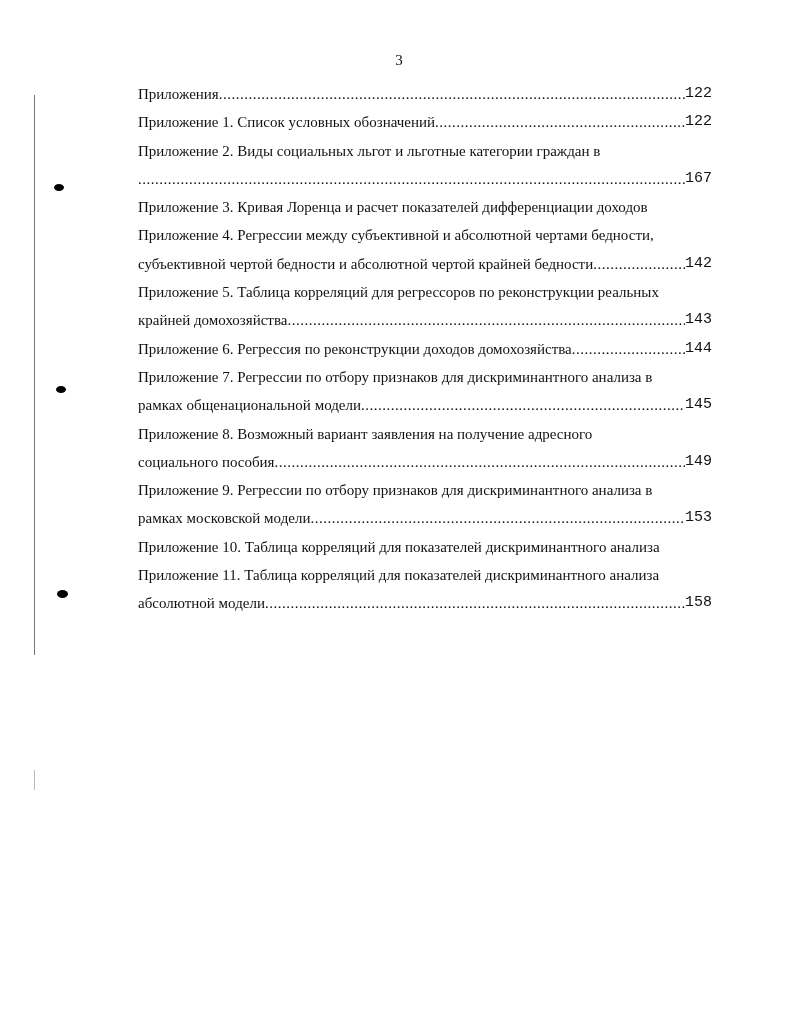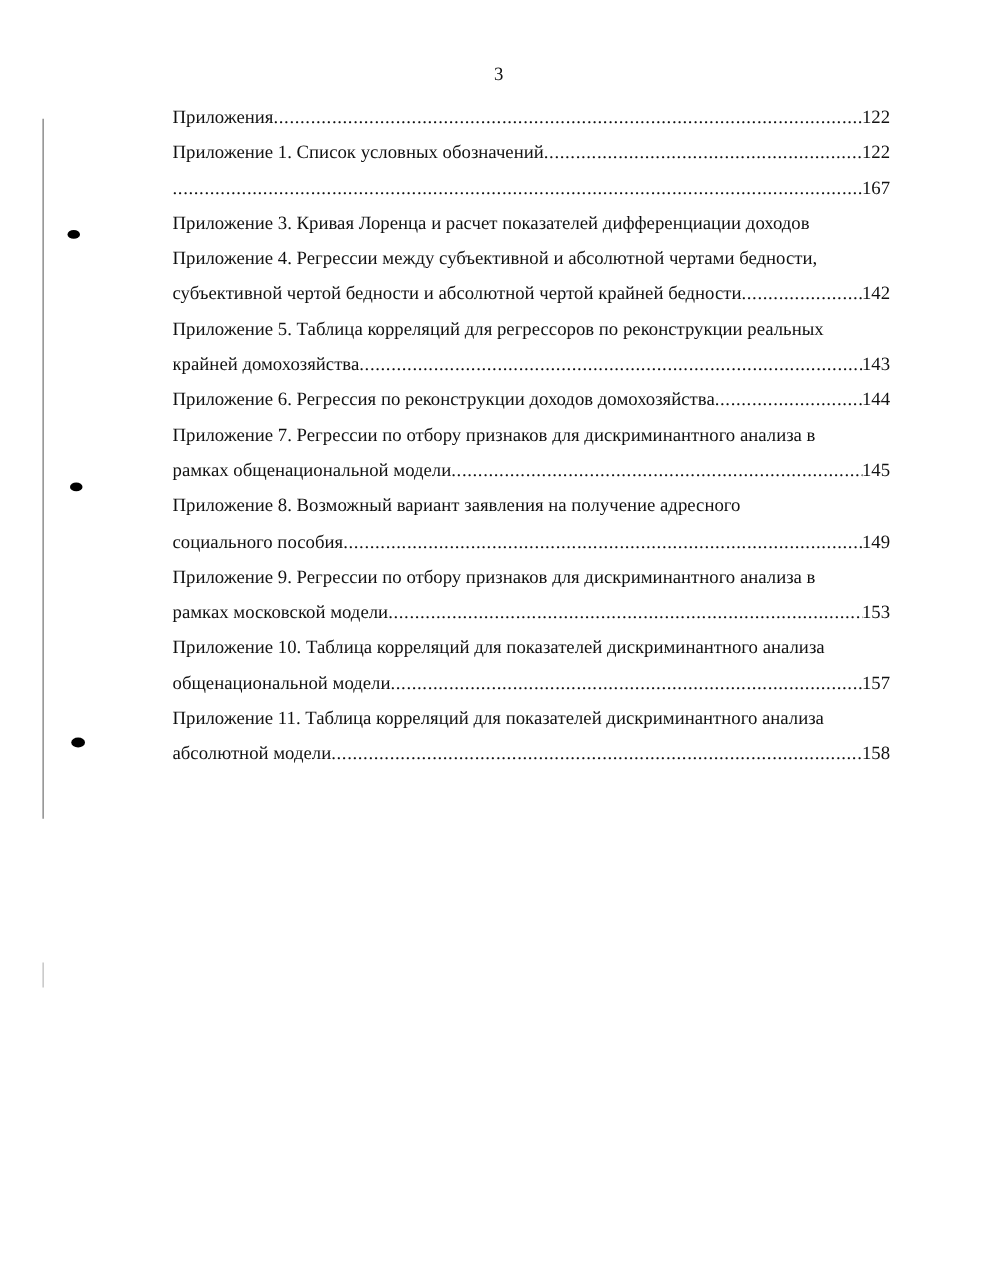--- a/index.html
+++ b/index.html
@@ -4,21 +4,21 @@
 <style>
   html, body { margin: 0; padding: 0; background: #ffffff; }
   body { width: 798px; height: 1029px; position: relative; overflow: hidden;
          font-family: "Liberation Serif", "DejaVu Serif", serif; color: #111; }
   .page-number { position: absolute; top: 52px; left: 0; width: 798px; text-align: center; font-size: 15px; }
   .toc { position: absolute; top: 80px; left: 138px; width: 574px; }
   .toc-line { height: 28.3px; line-height: 28.3px; font-size: 15px; white-space: nowrap; display: flex; }
   .toc-text { flex: 0 0 auto; }
   .toc-leader { flex: 1 1 auto; overflow: hidden; }
   .toc-leader::after { content: "................................................................................................................................................................................................................................"; letter-spacing: 0.5px; }
-  .toc-page { flex: 0 0 auto; }
+  .toc-page { flex: 0 0 auto; font-family: Liberation Mono, monospace; }
   .margin-line { position: absolute; left: 34px; width: 1px; background: #777; }
   .hole { position: absolute; width: 10px; height: 7px; background: #000; border-radius: 50%; }
 </style>
 </head>
 <body>
 
 <div class="page-number">3</div>
 
 <div class="margin-line" style="top:95px;height:560px;"></div>
 <div class="margin-line" style="top:770px;height:20px;background:#bbb;"></div>
@@ -33,20 +33,23 @@
     <span class="toc-leader"></span>
     <span class="toc-page">122</span>
   </div>
 
   <div class="toc-line">
     <span class="toc-text">Приложение 1. Список условных обозначений</span>
     <span class="toc-leader"></span>
     <span class="toc-page">122</span>
   </div>
 
+  <div class="toc-line">
+    <span class="toc-text">Приложение 2. Виды социальных льгот и льготные категории граждан в</span>
+  </div>
   <div class="toc-line">
     <span class="toc-leader"></span>
     <span class="toc-page">167</span>
   </div>
 
   <div class="toc-line">
     <span class="toc-text">Приложение 3. Кривая Лоренца и расчет показателей дифференциации доходов</span>
   </div>
 
   <div class="toc-line">
@@ -96,25 +99,20 @@
   </div>
   <div class="toc-line">
     <span class="toc-text">рамках московской модели </span>
     <span class="toc-leader"></span>
     <span class="toc-page">153</span>
   </div>
 
   <div class="toc-line">
     <span class="toc-text">Приложение 10. Таблица корреляций для показателей дискриминантного анализа</span>
   </div>
-  <div class="toc-line">
-    <span class="toc-text">общенациональной модели</span>
-    <span class="toc-leader"></span>
-    <span class="toc-page">157</span>
-  </div>
 
   <div class="toc-line">
     <span class="toc-text">Приложение 11. Таблица корреляций для показателей дискриминантного анализа</span>
   </div>
   <div class="toc-line">
     <span class="toc-text">абсолютной модели </span>
     <span class="toc-leader"></span>
     <span class="toc-page">158</span>
   </div>
 </div>

